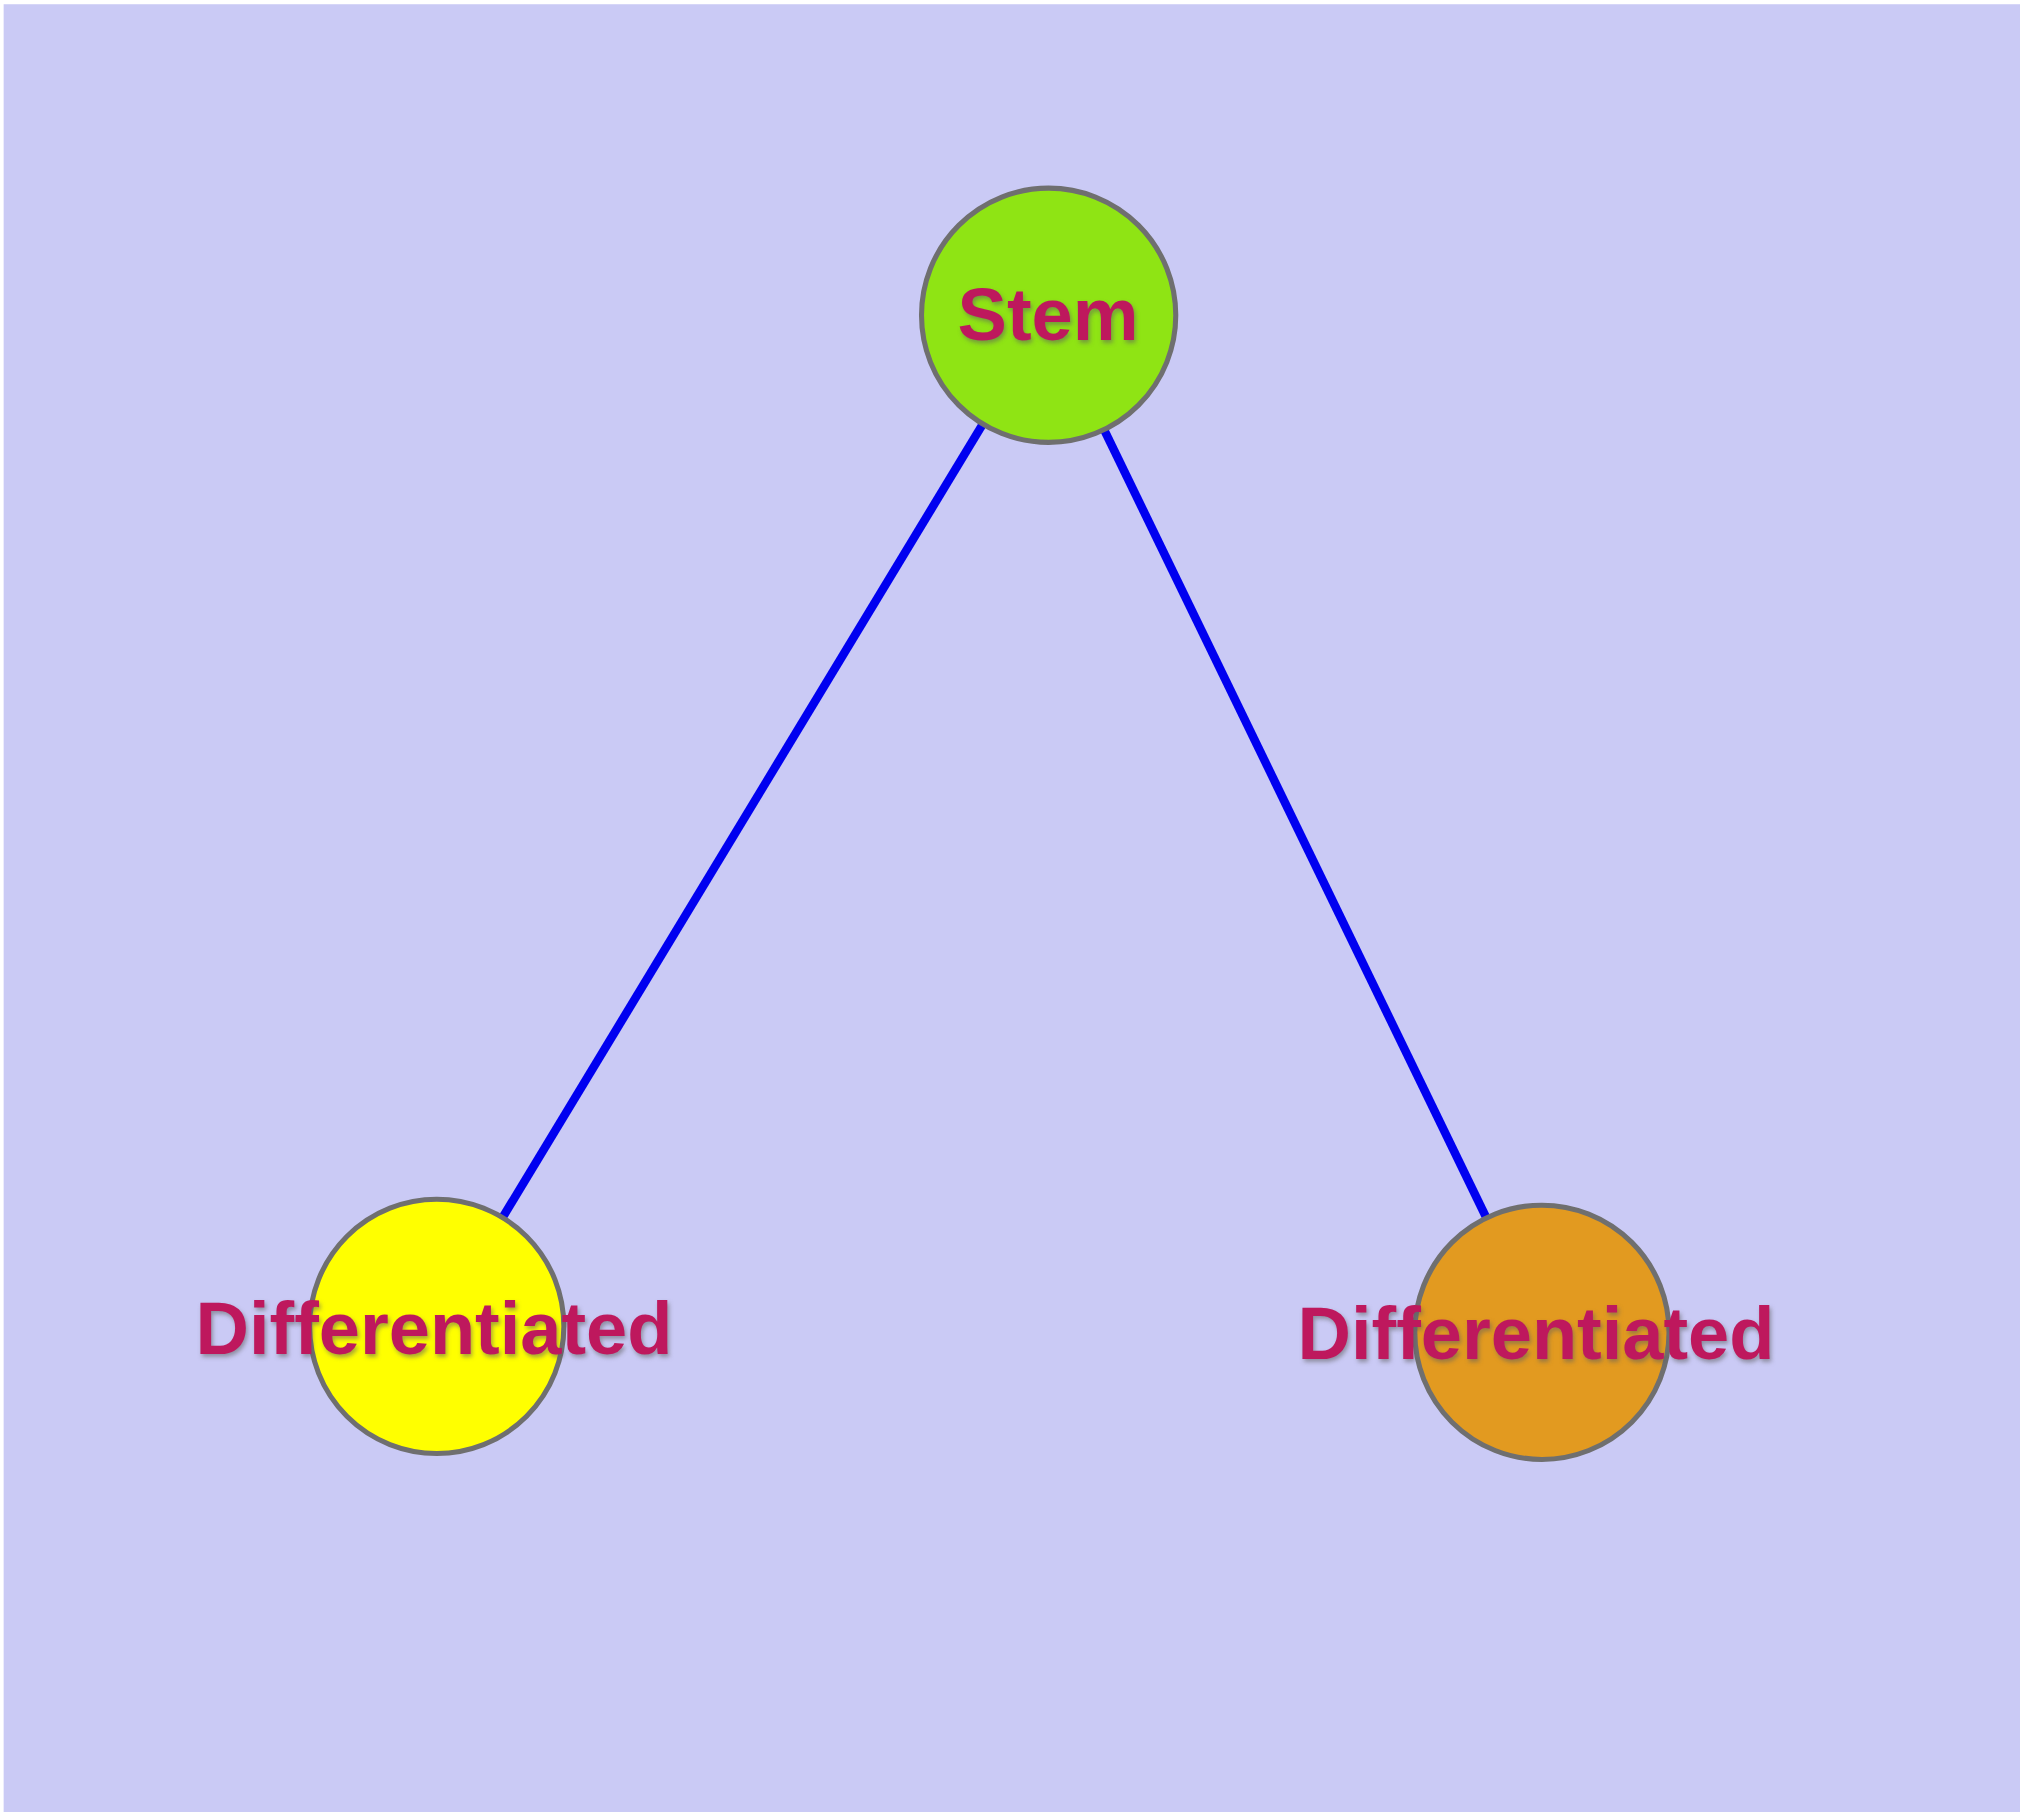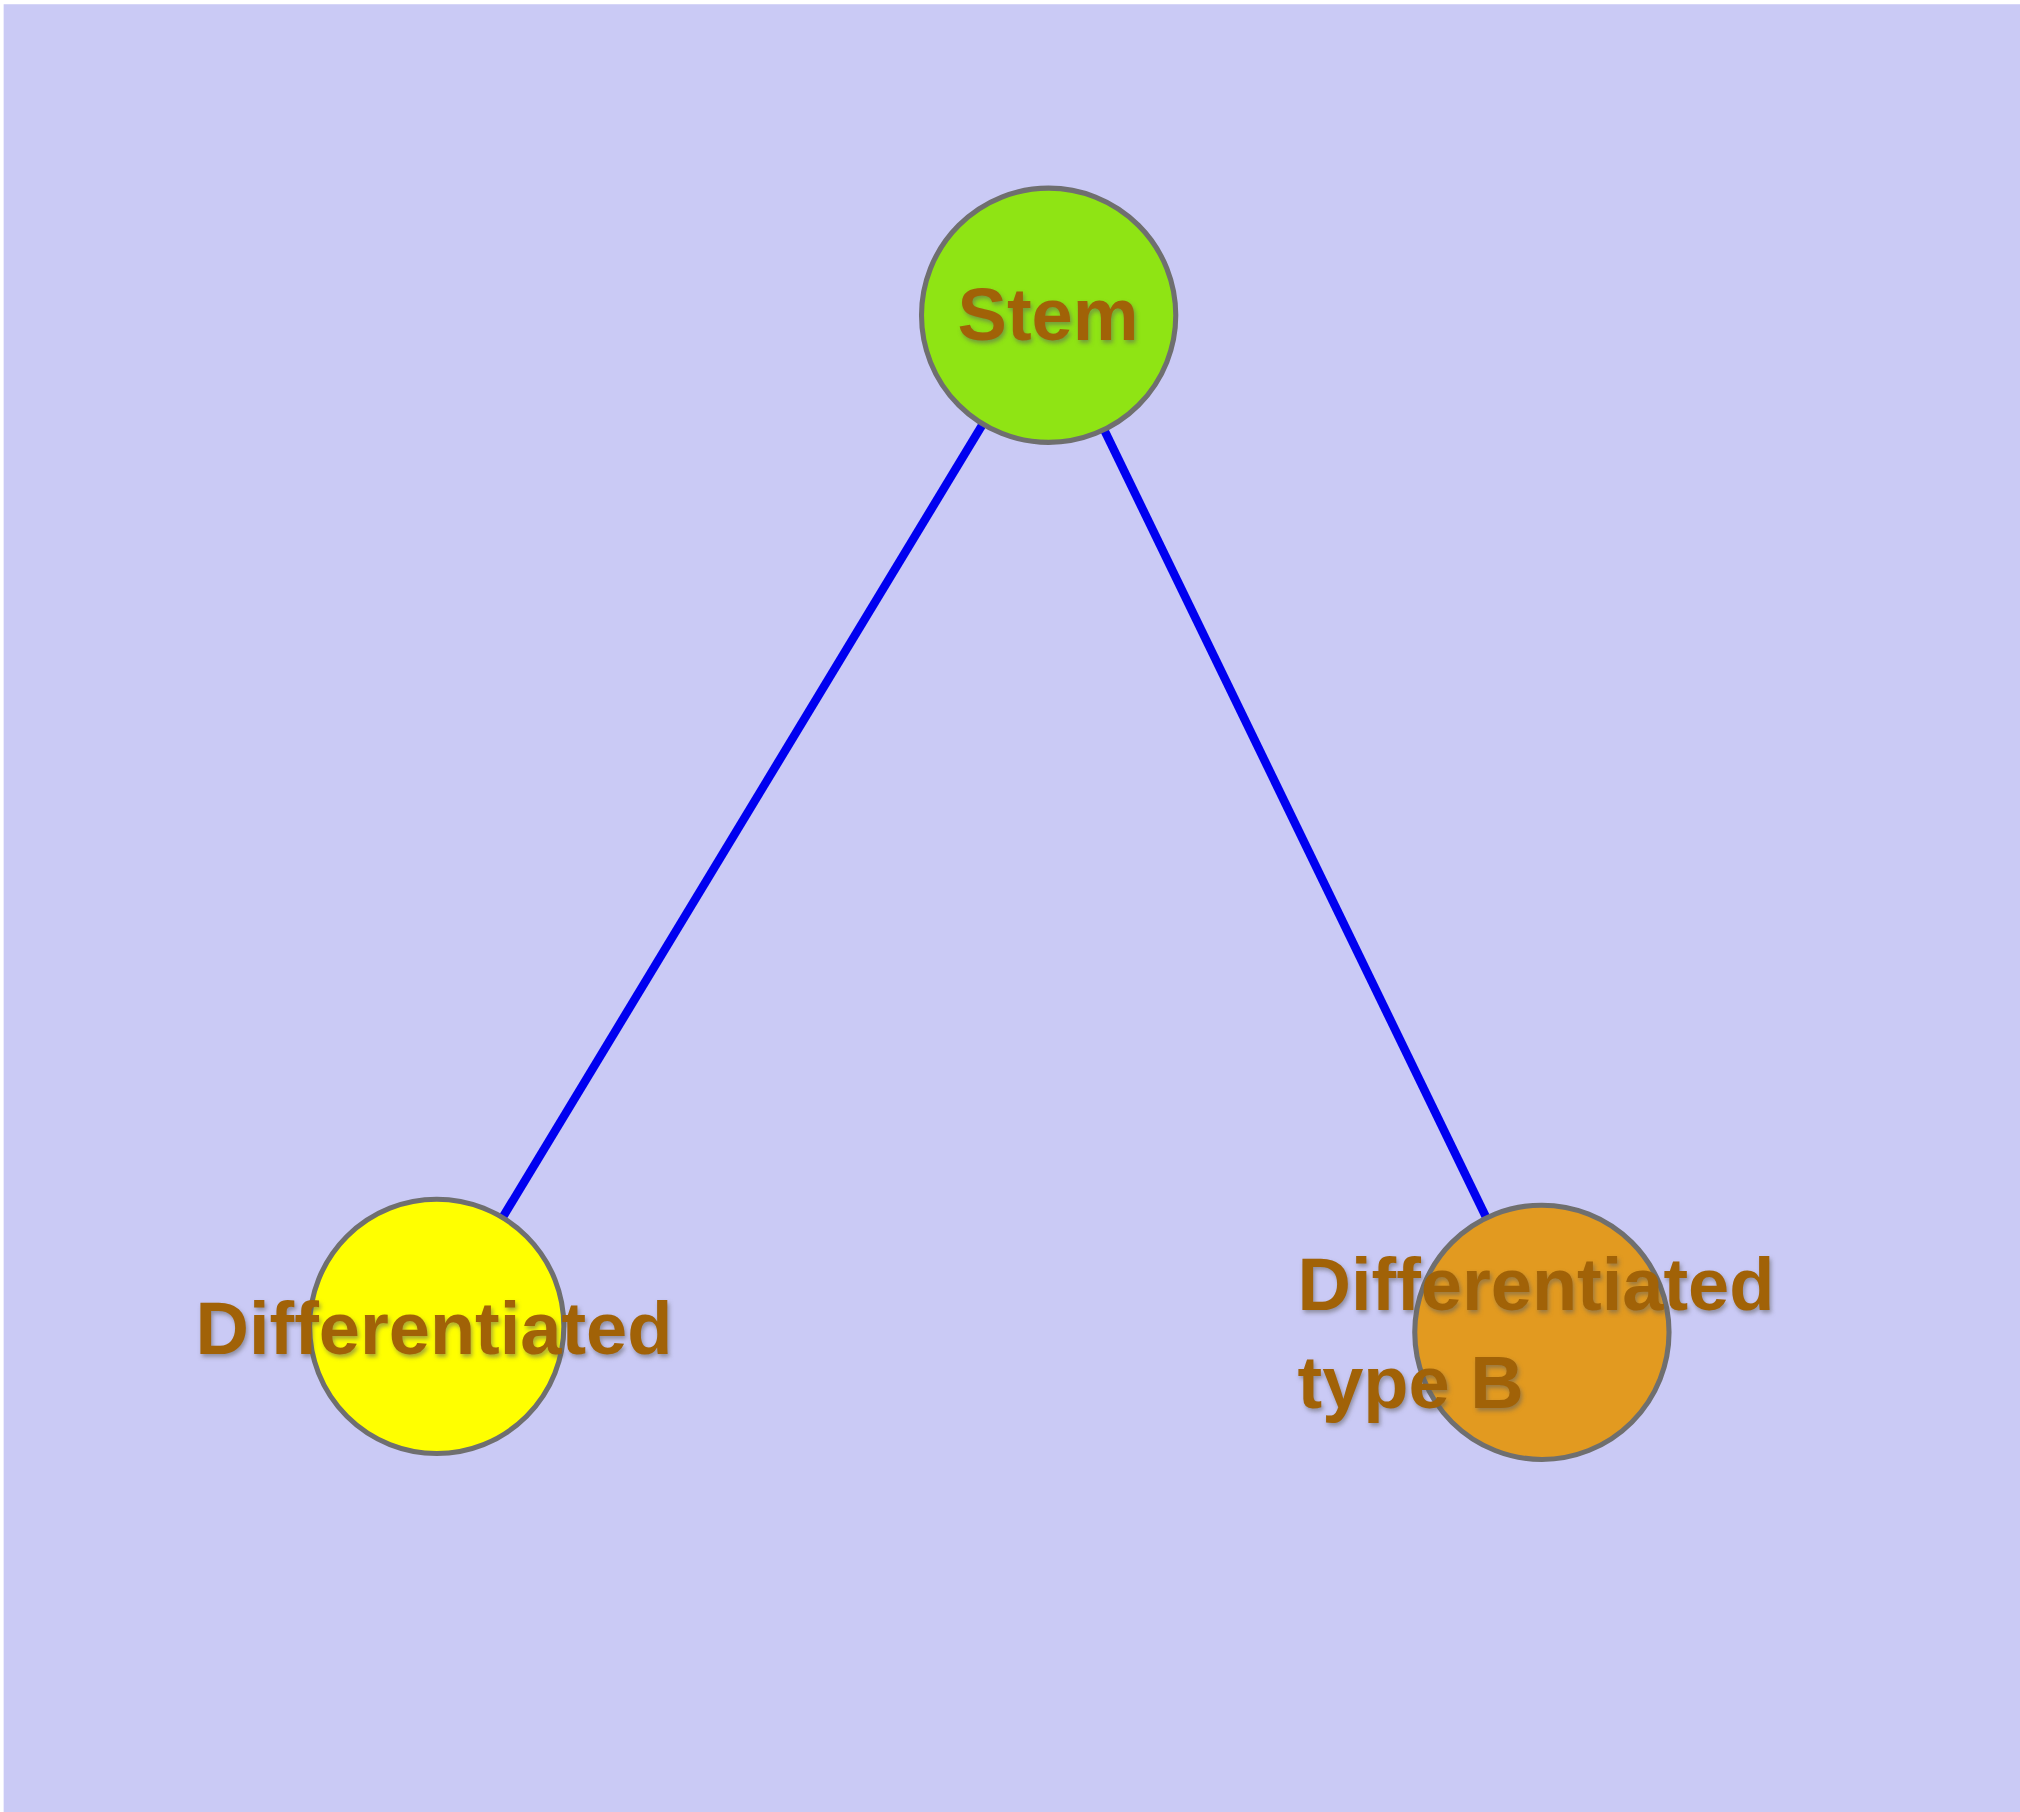--- a/index.html
+++ b/index.html
@@ -25,22 +25,22 @@
     stroke-width: 10px;
     stroke-linecap: butt;
   }
   .graph-svg circle {
     stroke: #6F6F6F;
     stroke-width: 6px;
   }
   .node-label {
     position: absolute;
     transform: translate(-50%, -50%);
-    text-align: left;
-    color: #a16207;
+    text-align: center;
+    color: #be185d;
     font-size: 74px;
     font-weight: bold;
     line-height: 98px;
     white-space: nowrap;
     text-shadow: 1.7px 2.5px 4.2px rgba(95, 95, 95, 0.55);
   }
   .label-line { display: block; }
   #label-stem   { left: 1048px; top: 315px;  }
   #label-type-a { left: 434px;  top: 1329px; }
   #label-type-b { left: 1536px; top: 1334px; }
@@ -68,17 +68,16 @@
   <div class="node-label" id="label-stem">
     <span class="label-line">Stem</span>
   </div>
 
   <div class="node-label" id="label-type-a">
     <span class="label-line">Differentiated</span>
   </div>
 
   <div class="node-label" id="label-type-b">
     <span class="label-line">Differentiated</span>
-    <span class="label-line">type B</span>
   </div>
 
 </div>
 
 
 </body></html>

